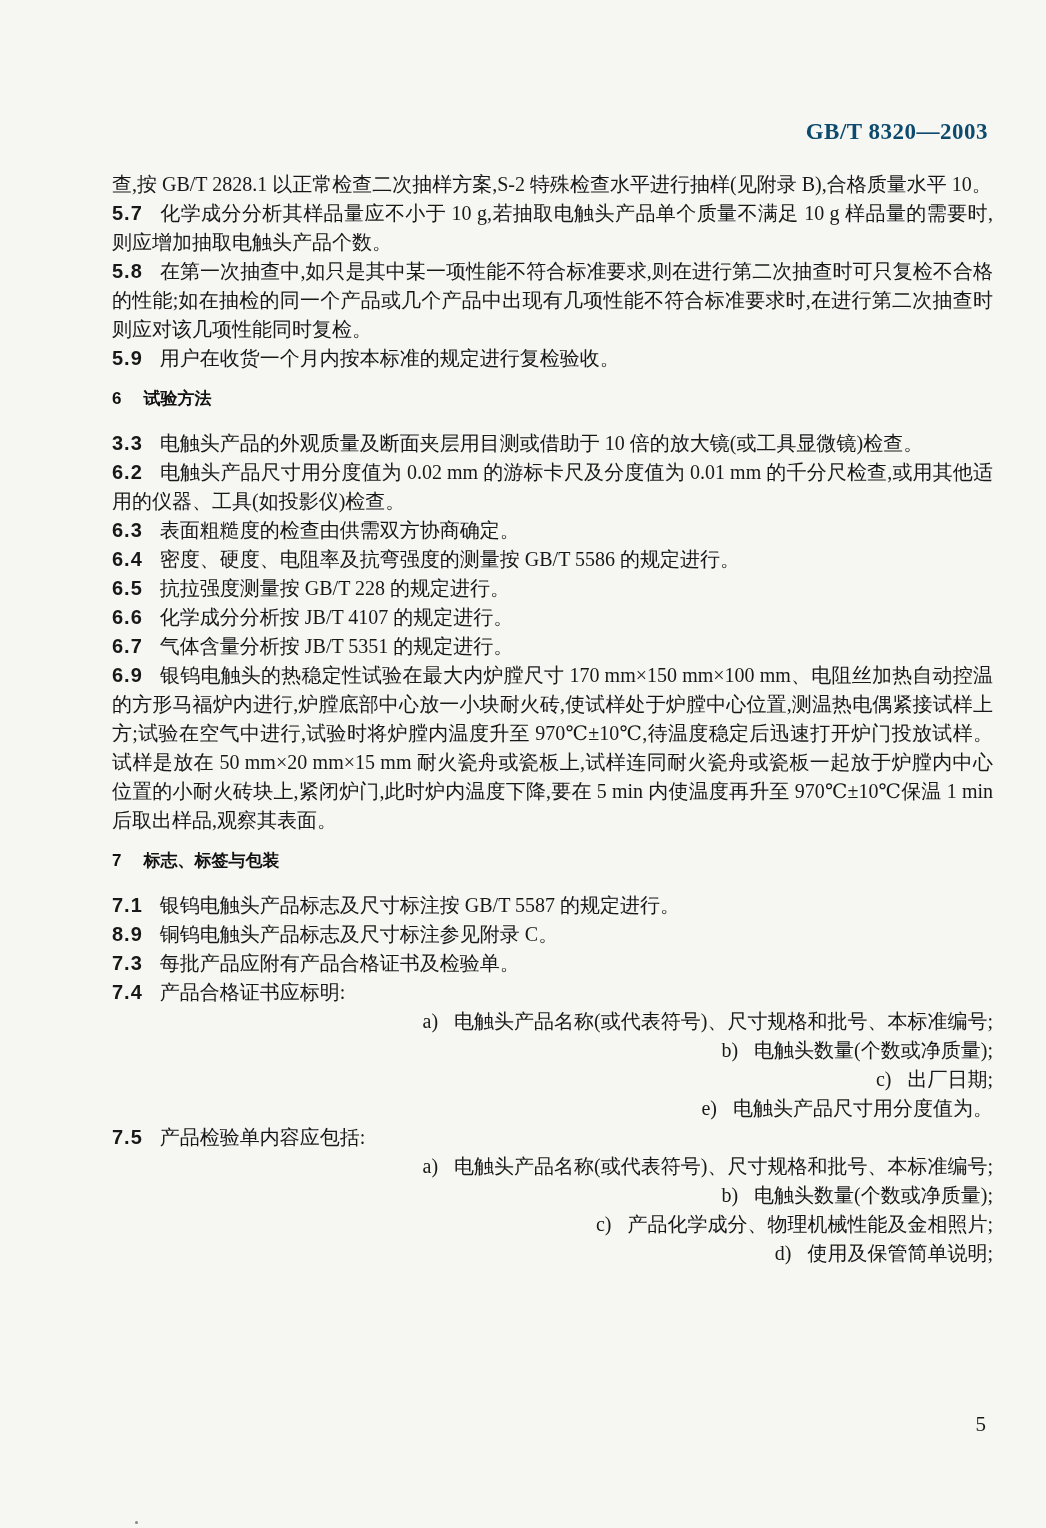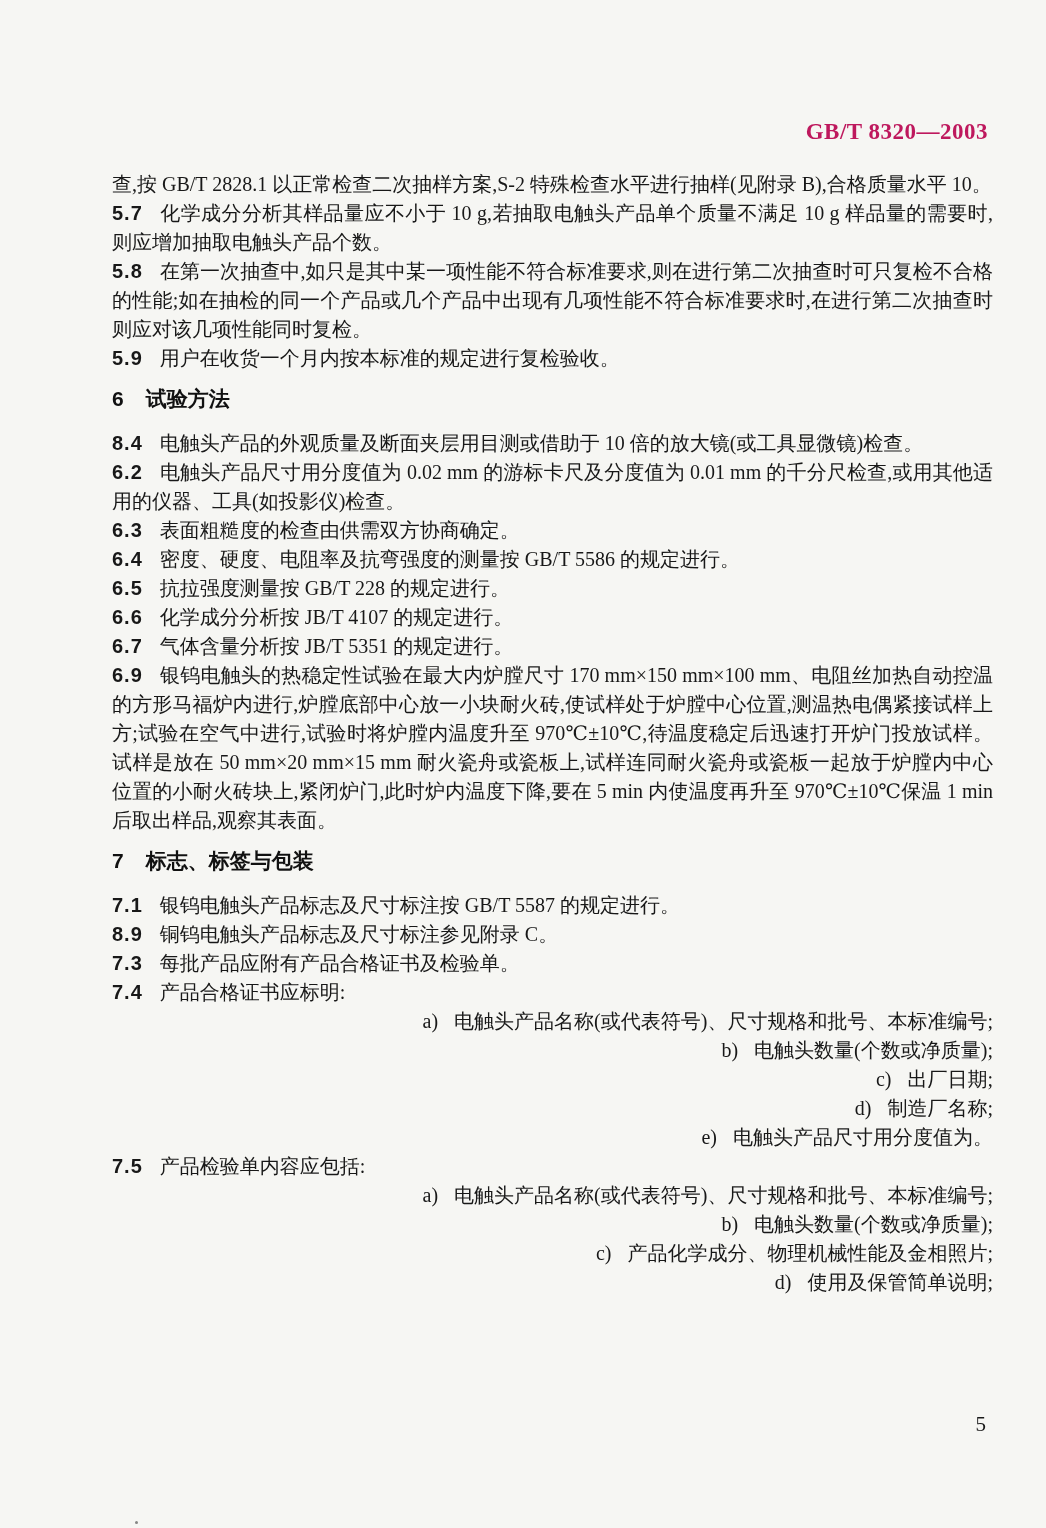--- a/index.html
+++ b/index.html
@@ -12,41 +12,41 @@
     font-family:"Liberation Serif","DejaVu Serif",serif;
     color:#1a1a1a;
   }
   .doc-header {
     position:absolute;
     top:119px; left:0; right:58px;
     text-align:right;
     font-weight:700;
     font-size:23px;
     letter-spacing:0.5px;
-    color:#be185d;
+    color:#0c4a6e;
   }
   .body-col {
     position:absolute;
     top:170px; left:112px; width:881px;
     font-size:20px;
     line-height:29px;
     text-align:justify;
     color:#181818;
   }
   .body-col p { margin:0; }
   .cnum {
     font-family:"Liberation Sans","DejaVu Sans",sans-serif;
     font-weight:700;
     letter-spacing:1px;
     margin-right:17px;
     white-space:nowrap;
   }
   .sec-heading {
     margin:11px 0 16px 0;
-    font-size:21px;
+    font-size:17px;
     line-height:29px;
     font-weight:700;
     font-family:"Liberation Sans","DejaVu Sans",sans-serif;
     color:#111;
     text-align:left;
   }
   .hnum { margin-right:21px; letter-spacing:1px; }
   .item { text-align:right; }
   .letter {
     display:inline-block;
@@ -83,21 +83,21 @@
 
 
     <p class="clause"><span class="cnum">5.7</span><span class="ctext">化学成分分析其样品量应不小于 10 g,若抽取电触头产品单个质量不满足 10 g 样品量的需要时,则应增加抽取电触头产品个数。</span></p>
 
     <p class="clause"><span class="cnum">5.8</span><span class="ctext">在第一次抽查中,如只是其中某一项性能不符合标准要求,则在进行第二次抽查时可只复检不合格的性能;如在抽检的同一个产品或几个产品中出现有几项性能不符合标准要求时,在进行第二次抽查时则应对该几项性能同时复检。</span></p>
 
     <p class="clause"><span class="cnum">5.9</span><span class="ctext">用户在收货一个月内按本标准的规定进行复检验收。</span></p>
 
     <h2 class="sec-heading"><span class="hnum">6</span><span class="htext">试验方法</span></h2>
 
-    <p class="clause"><span class="cnum">8.4</span><span class="ctext">电触头产品的外观质量及断面夹层用目测或借助于 10 倍的放大镜(或工具显微镜)检查。</span></p>
+    <p class="clause"><span class="cnum">3.3</span><span class="ctext">电触头产品的外观质量及断面夹层用目测或借助于 10 倍的放大镜(或工具显微镜)检查。</span></p>
 
     <p class="clause"><span class="cnum">6.2</span><span class="ctext">电触头产品尺寸用分度值为 0.02 mm 的游标卡尺及分度值为 0.01 mm 的千分尺检查,或用其他适用的仪器、工具(如投影仪)检查。</span></p>
 
     <p class="clause"><span class="cnum">6.3</span><span class="ctext">表面粗糙度的检查由供需双方协商确定。</span></p>
 
     <p class="clause"><span class="cnum">6.4</span><span class="ctext">密度、硬度、电阻率及抗弯强度的测量按 GB/T 5586 的规定进行。</span></p>
 
     <p class="clause"><span class="cnum">6.5</span><span class="ctext">抗拉强度测量按 GB/T 228 的规定进行。</span></p>
 
     <p class="clause"><span class="cnum">6.6</span><span class="ctext">化学成分分析按 JB/T 4107 的规定进行。</span></p>
@@ -116,21 +116,20 @@
     <p class="clause"><span class="cnum">7.3</span><span class="ctext">每批产品应附有产品合格证书及检验单。</span></p>
 
     <p class="clause"><span class="cnum">7.4</span><span class="ctext">产品合格证书应标明:</span></p>
 
     <p class="item"><span class="letter">a)</span><span class="itext">电触头产品名称(或代表符号)、尺寸规格和批号、本标准编号;</span></p>
 
     <p class="item"><span class="letter">b)</span><span class="itext">电触头数量(个数或净质量);</span></p>
 
     <p class="item"><span class="letter">c)</span><span class="itext">出厂日期;</span></p>
 
-    <p class="item"><span class="letter">d)</span><span class="itext">制造厂名称;</span></p>
 
     <p class="item"><span class="letter">e)</span><span class="itext">电触头产品尺寸用分度值为。</span></p>
 
     <p class="clause"><span class="cnum">7.5</span><span class="ctext">产品检验单内容应包括:</span></p>
 
     <p class="item"><span class="letter">a)</span><span class="itext">电触头产品名称(或代表符号)、尺寸规格和批号、本标准编号;</span></p>
 
     <p class="item"><span class="letter">b)</span><span class="itext">电触头数量(个数或净质量);</span></p>
 
     <p class="item"><span class="letter">c)</span><span class="itext">产品化学成分、物理机械性能及金相照片;</span></p>

